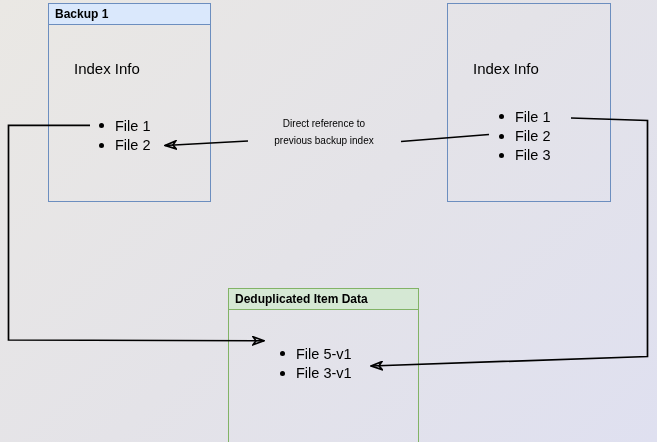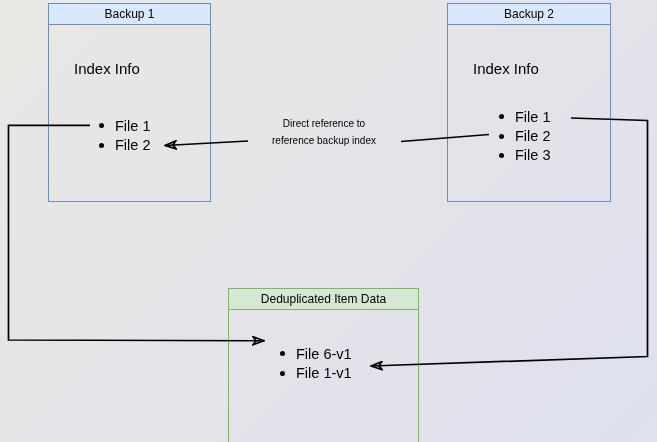--- a/index.html
+++ b/index.html
@@ -18,24 +18,25 @@
     position: absolute;
     border: 1.5px solid;
     background: transparent;
     z-index: 1;
   }
   .box.blue  { border-color: #6c8ebf; }
   .box.green { border-color: #82b366; }
   .box-header {
     height: 20px;
     line-height: 20px;
-    text-align: center;
+    text-align: left;
     font-size: 12px;
-    font-weight: normal;
+    font-weight: bold;
     border-bottom: 1.5px solid;
+    padding-left: 6px;
   }
   .blue  .box-header { background: #dae8fc; border-bottom-color: #6c8ebf; }
   .green .box-header { background: #d5e8d4; border-bottom-color: #82b366; }
   .subtitle {
     position: absolute;
     left: 25px; top: 56px;
     font-size: 15px;
     white-space: nowrap;
   }
   .bullet-list { position: absolute; }
@@ -96,21 +97,20 @@
         <span>File 1</span>
       </div>
       <div class="li">
         <span class="dot"></span>
         <span>File 2</span>
       </div>
     </div>
   </div>
 
   <div class="box blue" id="backup2">
-    <div class="box-header">Backup 2</div>
     <div class="subtitle">Index Info</div>
     <div class="bullet-list">
       <div class="li">
         <span class="dot"></span>
         <span>File 1</span>
       </div>
       <div class="li">
         <span class="dot"></span>
         <span>File 2</span>
       </div>
@@ -119,32 +119,32 @@
         <span>File 3</span>
       </div>
     </div>
   </div>
 
   <div class="box green" id="dedup">
     <div class="box-header">Deduplicated Item Data</div>
     <div class="bullet-list">
       <div class="li">
         <span class="dot"></span>
-        <span>File 6-v1</span>
+        <span>File 5-v1</span>
       </div>
       <div class="li">
         <span class="dot"></span>
-        <span>File 1-v1</span>
+        <span>File 3-v1</span>
       </div>
     </div>
   </div>
 
   <div class="annotation">
     <div>Direct reference to</div>
-    <div>reference backup index</div>
+    <div>previous backup index</div>
   </div>
 
   <svg class="connectors" width="657" height="442" viewBox="0 0 657 442">
     <defs>
       <marker id="arrowhead" markerUnits="userSpaceOnUse" markerWidth="13" markerHeight="10" refX="12" refY="5" orient="auto">
         <path d="M1,1 L12,5 L1,9 L4,5 Z" fill="#000" stroke="none"></path>
       </marker>
     </defs>
 
     <path d="M489,134.5 L401,141.5"></path>

